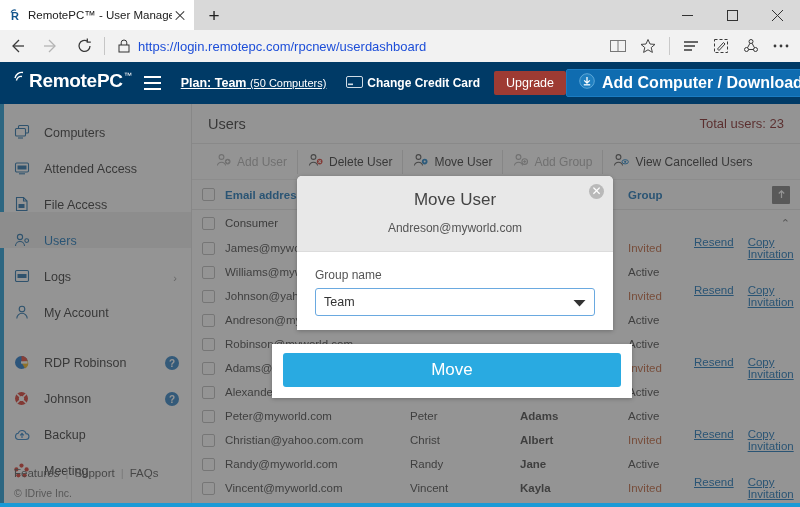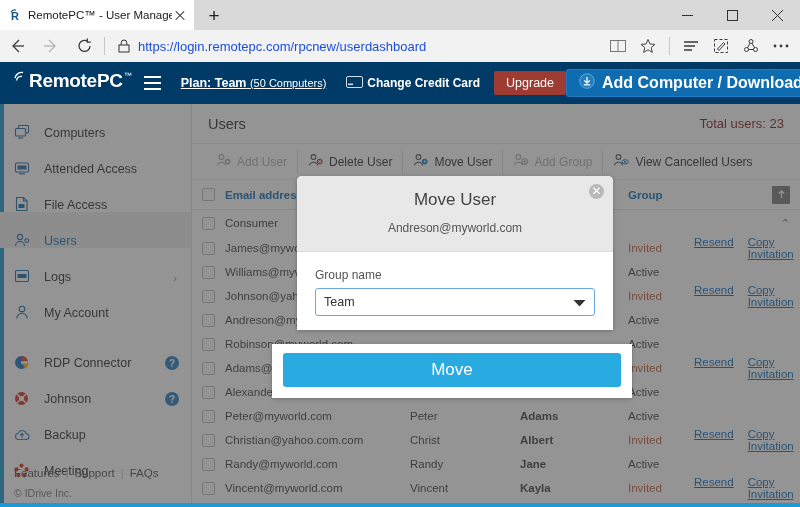--- a/index.html
+++ b/index.html
@@ -514,21 +514,21 @@
 
     <div class="side-item">
       <span class="ico">
         <svg width="15" height="15" viewBox="0 0 15 15">
             <circle cx="7.5" cy="7.5" r="6.5" fill="#1a73c8"></circle>
             <path d="M7.5 1 A6.5 6.5 0 0 1 13.6 5.6 L7.5 7.5 Z" fill="#e2412f"></path>
             <path d="M13.6 5.6 A6.5 6.5 0 0 1 11 13.6 L7.5 7.5 Z" fill="#f2b319"></path>
             <rect x="7" y="6.3" width="6.5" height="2.3" fill="#ffffff"></rect>
           </svg>
       </span>
-      <span class="lbl">RDP Connector</span>
+      <span class="lbl">RDP Robinson</span>
       <span class="help">?</span>
     </div>
 
     <div class="side-item">
       <span class="ico">
         <svg width="15" height="15" viewBox="0 0 15 15">
             <circle cx="7.5" cy="7.5" r="6.5" fill="#d8352a"></circle>
             <circle cx="7.5" cy="7.5" r="2.6" fill="#ffffff"></circle>
             <path d="M3 3 L5.8 5.8 M12 3 L9.2 5.8 M3 12 L5.8 9.2 M12 12 L9.2 9.2" stroke="#ffffff" stroke-width="1.6"></path>
           </svg>

